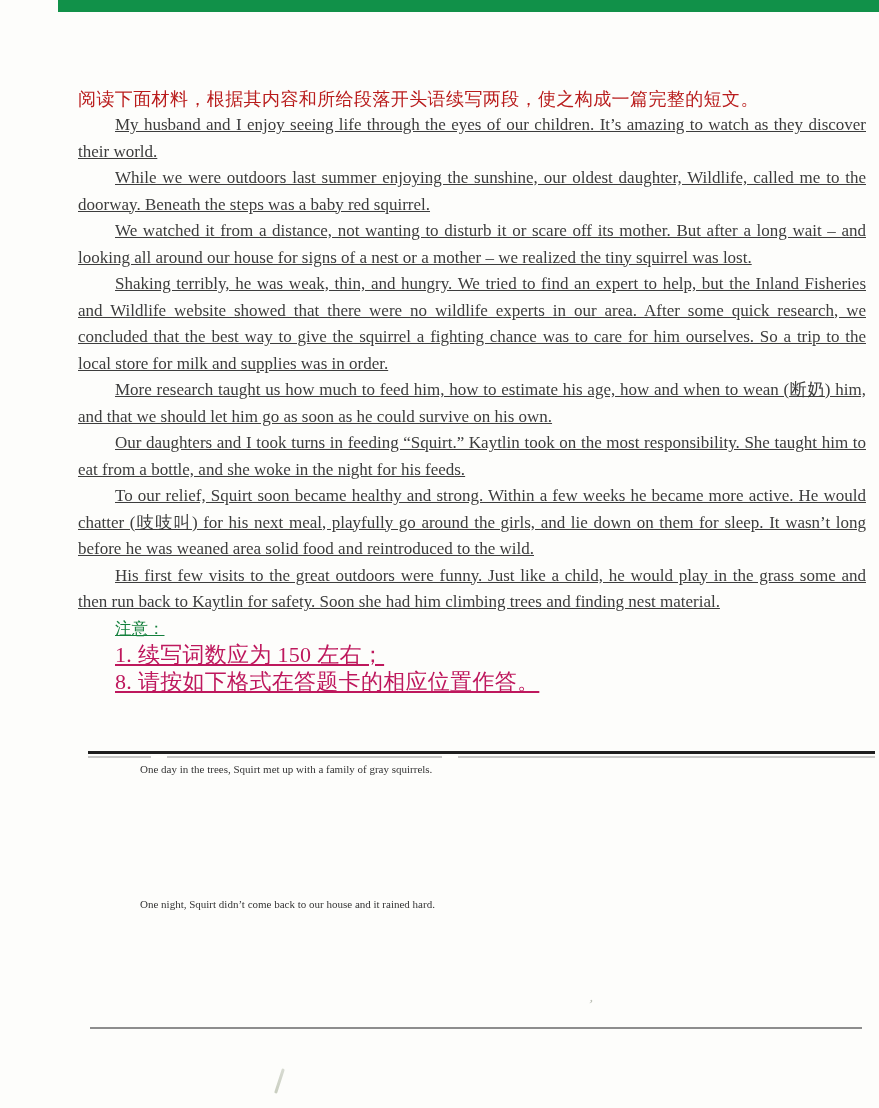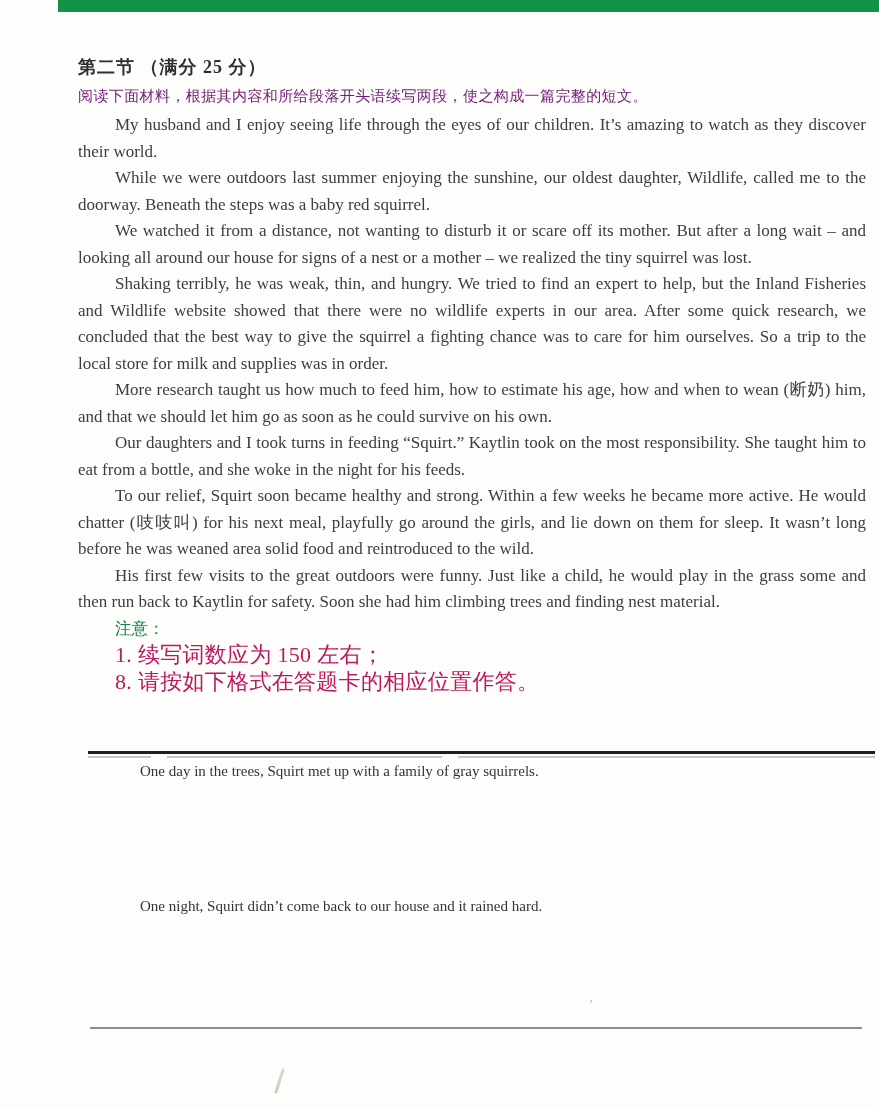--- a/index.html
+++ b/index.html
@@ -18,42 +18,42 @@
     position:absolute;top:0;left:58px;right:0;height:12px;
     background:#119149;
   }
   .section-title{
     position:absolute;top:55px;left:78px;
     font-size:18px;font-weight:bold;color:#2f2f2f;
     letter-spacing:1px;white-space:nowrap;
   }
   .instruction{
     position:absolute;top:87px;left:78px;width:788px;
-    font-size:15px;color:#701a75;letter-spacing:.4px;
+    font-size:18px;color:#b91c1c;letter-spacing:.4px;
   }
   .story{
     position:absolute;top:112px;left:78px;width:788px;
     font-size:17px;line-height:26.5px;color:#3d3d3d;
     text-align:justify;
   }
-  .story p{margin:0;text-indent:37px;}
+  .story p{margin:0;text-indent:37px;text-decoration:underline;}
   .notes-label{margin:0;text-indent:0;font-size:16.5px;color:#15803d;}
   .note-item{margin:0;text-indent:37px;font-size:22px;color:#be185d;letter-spacing:.3px;}
   .divider-thick{
     position:absolute;top:751px;left:88px;width:787px;height:0;
     border-top:3px solid #1e1e1e;
   }
   .divider-thick:after{
     content:"";display:block;margin-top:2px;height:2px;
     background:linear-gradient(90deg,#9a9a9a 0 8%,transparent 8% 10%,#9a9a9a 10% 45%,transparent 45% 47%,#9a9a9a 47% 100%);
     opacity:.55;
   }
   .prompt{
     position:absolute;left:140px;width:700px;
-    font-size:15px;color:#343434;
+    font-size:11px;color:#343434;
   }
   .prompt-1{top:763px;}
   .prompt-2{top:898px;}
   .divider-bottom{
     position:absolute;top:1027px;left:90px;width:772px;height:2px;
     background:#8d8d8d;
   }
   .artifact{
     position:absolute;color:#b9bdb3;font-size:14px;
     pointer-events:none;
@@ -63,21 +63,20 @@
     background:linear-gradient(180deg,#d8dbd2,#c9cec0);
     transform:rotate(18deg);border-radius:2px;}
 </style>
 </head>
 <body>
 
 <div class="page">
 
   <div class="accent-bar"></div>
 
-  <div class="section-title">第二节 （满分 25 分）</div>
 
   <div class="instruction">阅读下面材料，根据其内容和所给段落开头语续写两段，使之构成一篇完整的短文。</div>
 
   <div class="story">
     <p>My husband and I enjoy seeing life through the eyes of our children. It’s amazing to watch as they discover their world.</p>
     <p>While we were outdoors last summer enjoying the sunshine, our oldest daughter, Wildlife, called me to the doorway. Beneath the steps was a baby red squirrel.</p>
     <p>We watched it from a distance, not wanting to disturb it or scare off its mother. But after a long wait – and looking all around our house for signs of a nest or a mother – we realized the tiny squirrel was lost.</p>
     <p>Shaking terribly, he was weak, thin, and hungry. We tried to find an expert to help, but the Inland Fisheries and Wildlife website showed that there were no wildlife experts in our area. After some quick research, we concluded that the best way to give the squirrel a fighting chance was to care for him ourselves. So a trip to the local store for milk and supplies was in order.</p>
     <p>More research taught us how much to feed him, how to estimate his age, how and when to wean (断奶) him, and that we should let him go as soon as he could survive on his own.</p>
     <p>Our daughters and I took turns in feeding “Squirt.” Kaytlin took on the most responsibility. She taught him to eat from a bottle, and she woke in the night for his feeds.</p>

